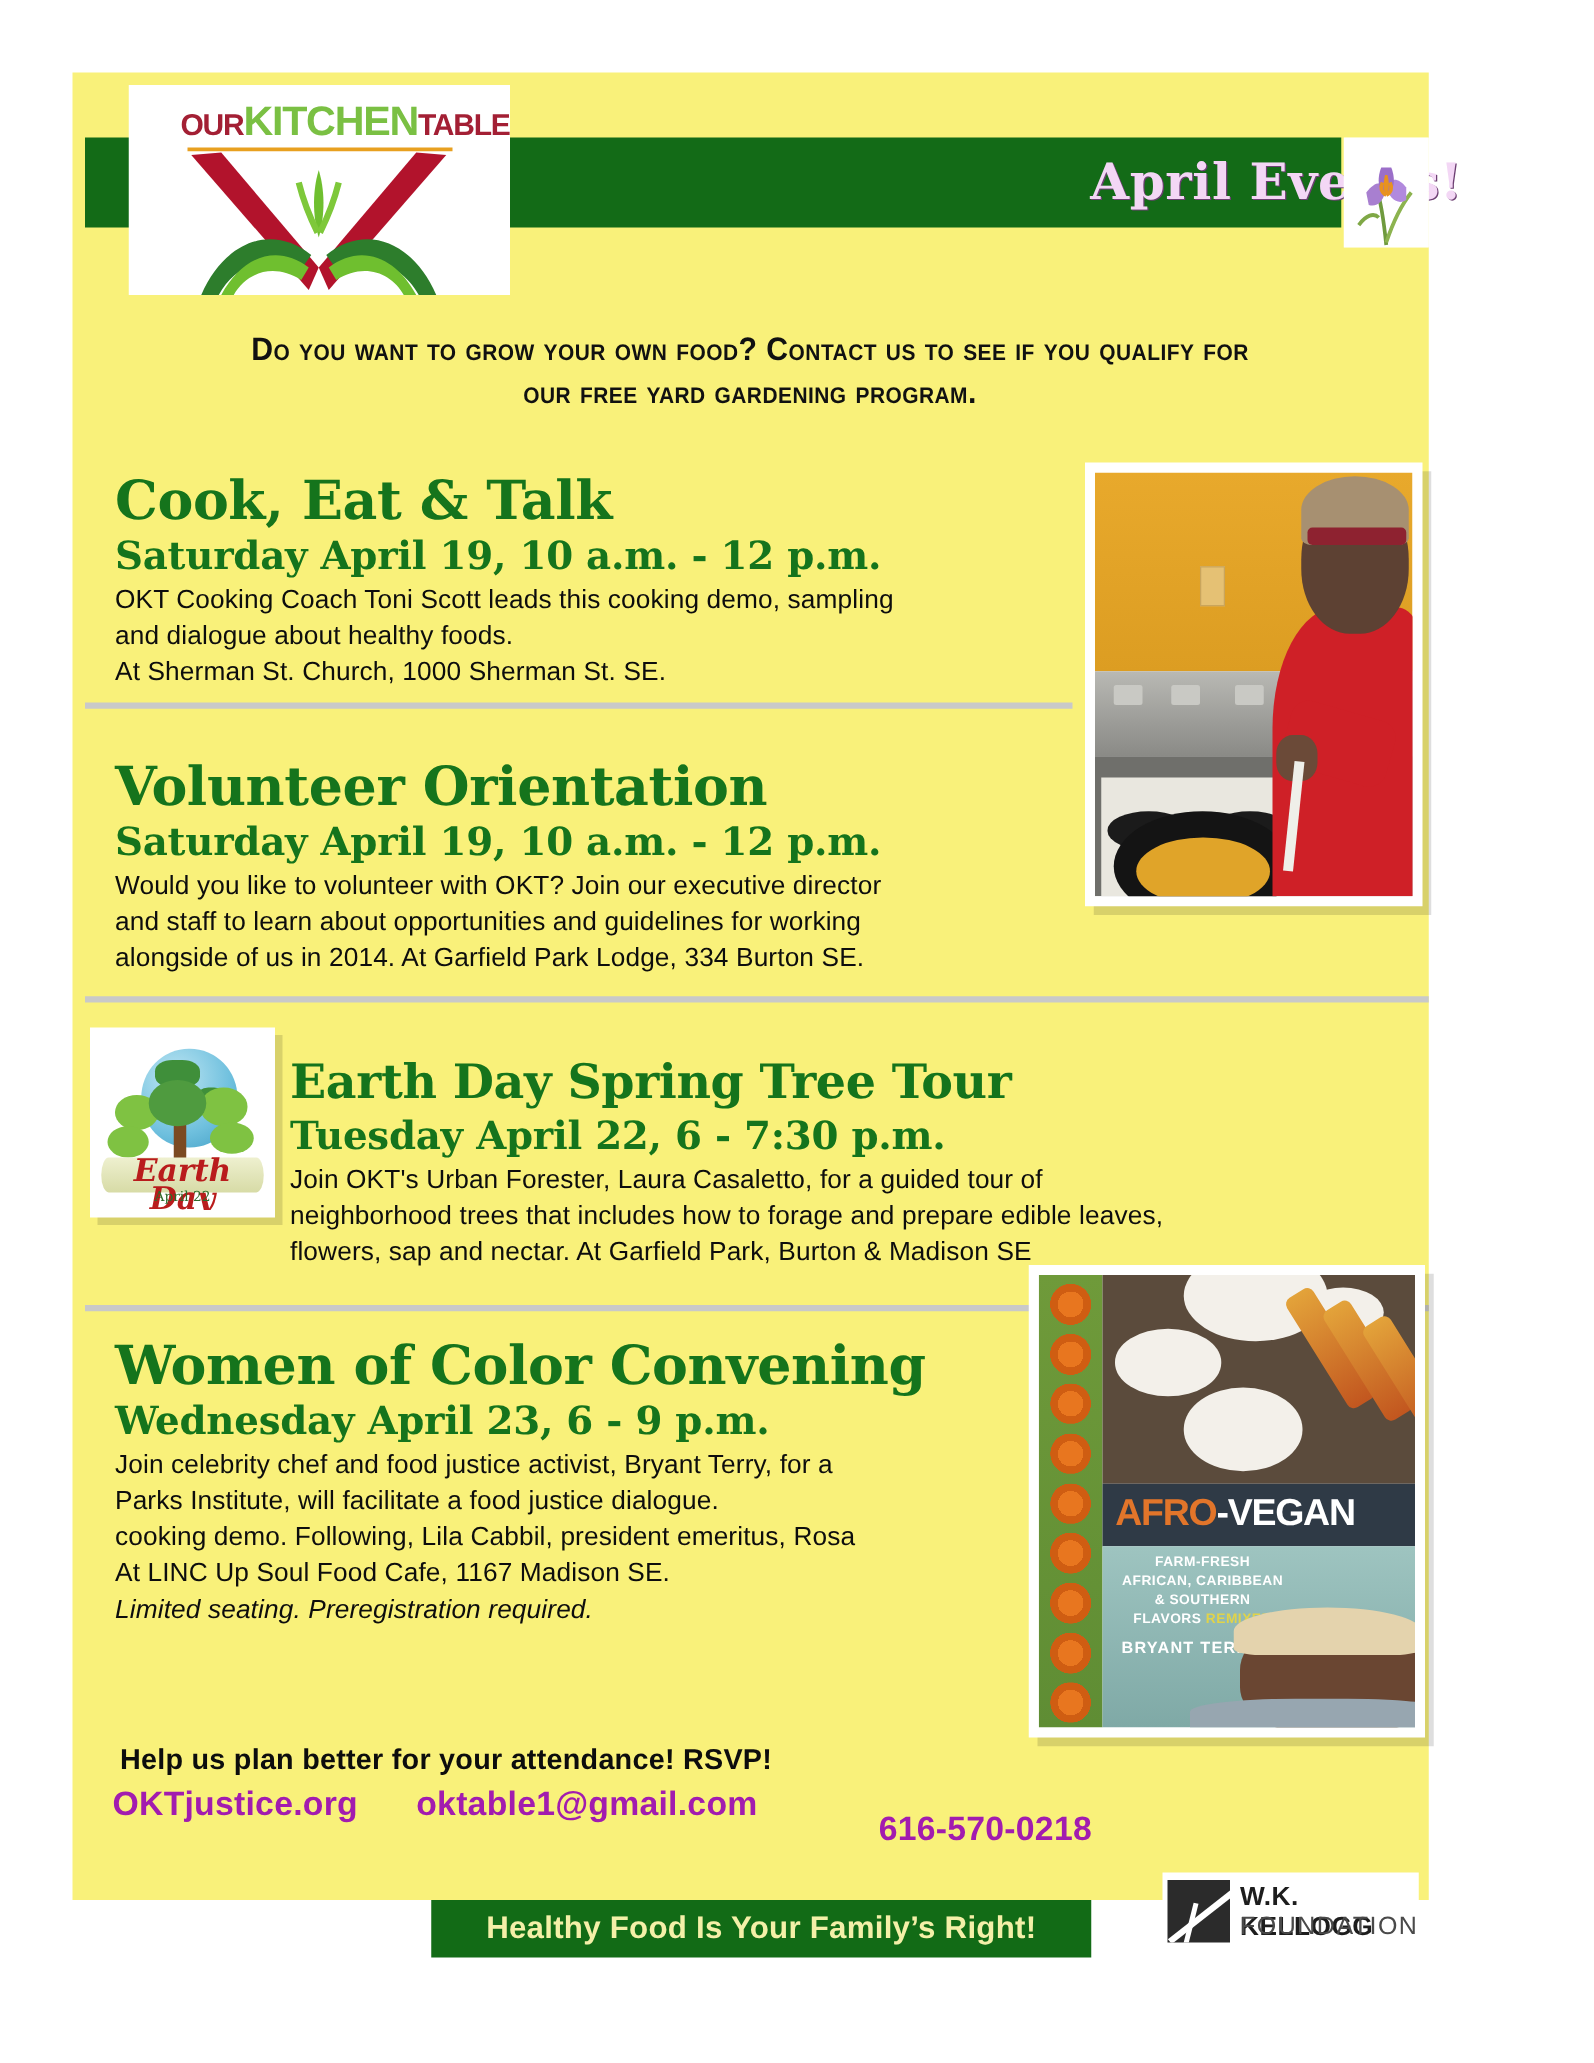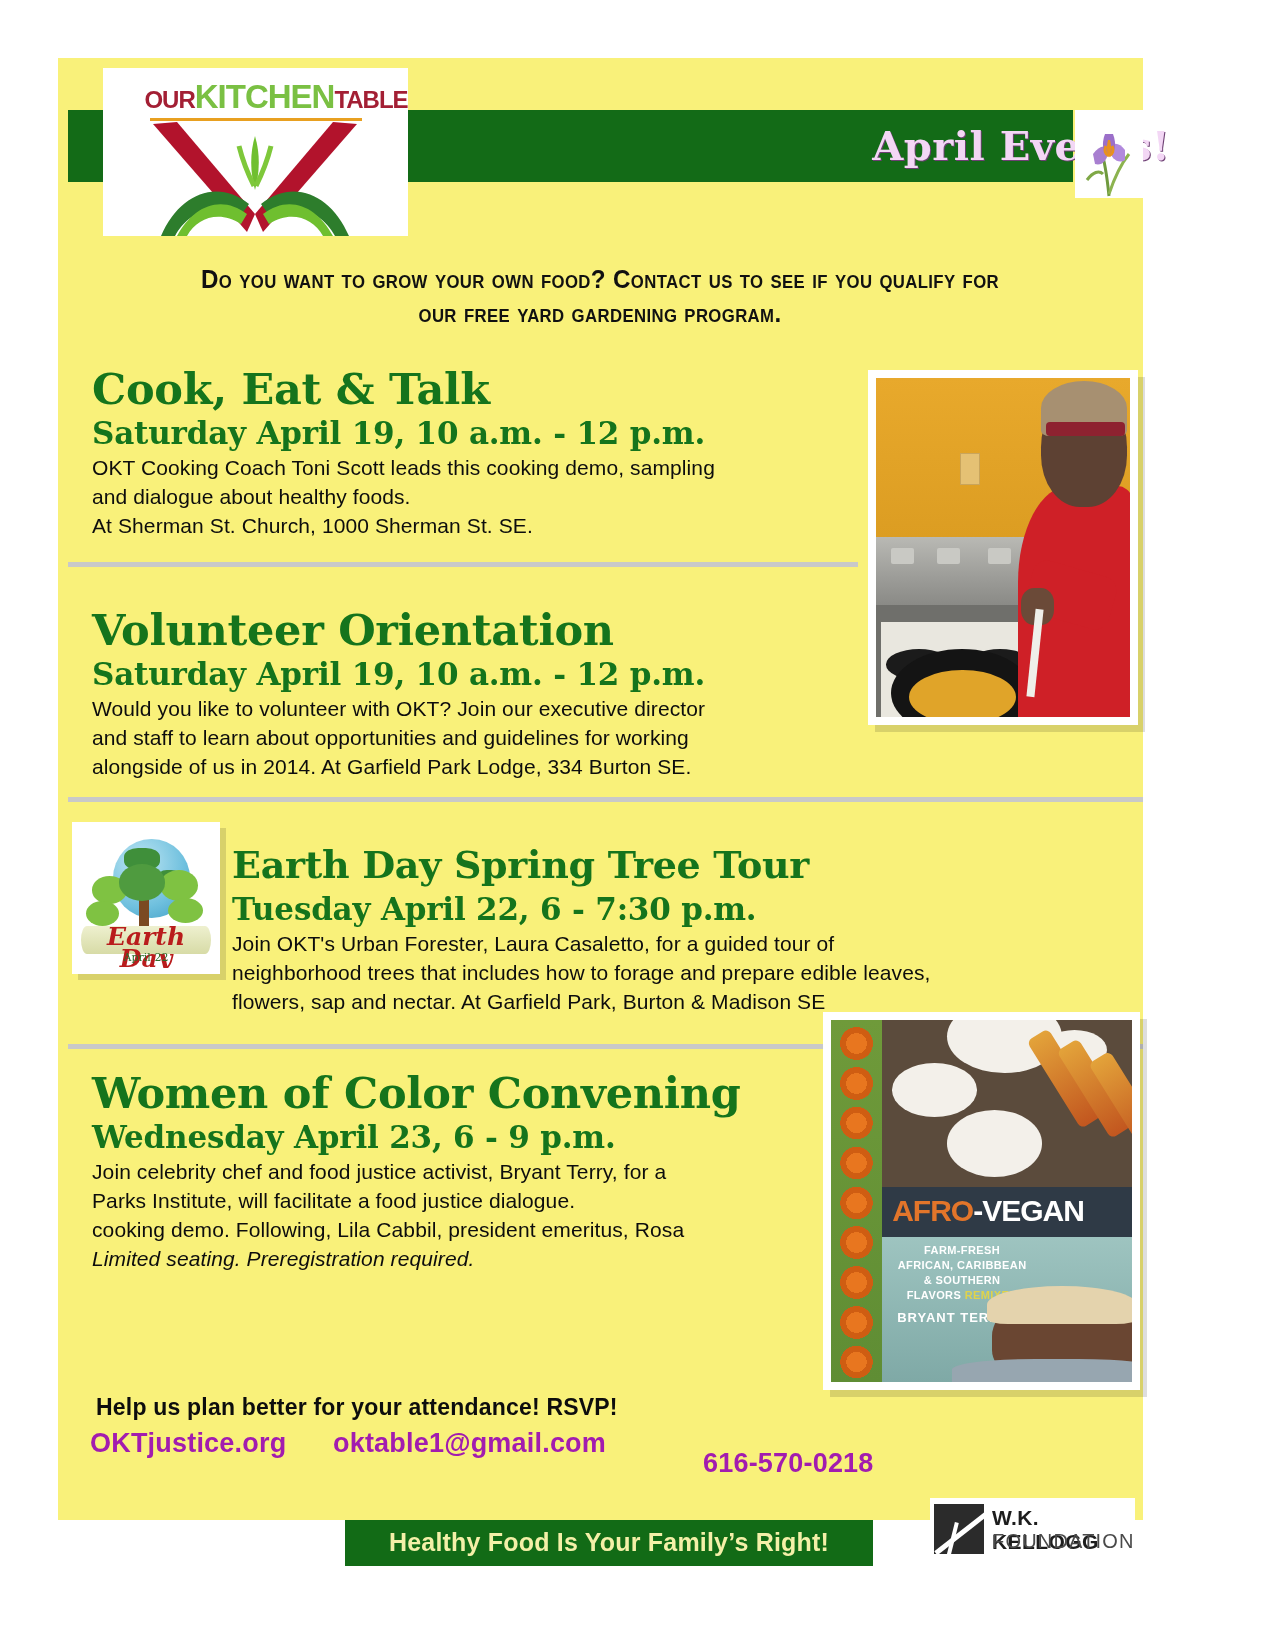--- a/index.html
+++ b/index.html
@@ -216,21 +216,21 @@
       <path d="M190 118 C174 88 146 76 120 96 L126 106 C148 92 170 100 180 118 Z" fill="#6fbf2f"></path>
     </svg>
   </div>
 
   <div class="intro">Do you want to grow your own food? Contact us to see if you qualify for our free yard gardening program.</div>
 
   <div class="sep" style="left:68px;top:562px;width:790px;"></div>
   <div class="sep" style="left:68px;top:797px;width:1075px;"></div>
   <div class="sep" style="left:68px;top:1044px;width:1075px;"></div>
 
-  <div class="event" style="left:92px;top:364px;">
+  <div class="event" style="left:92px;top:376px;">
     <div class="ev-title">Cook, Eat &amp; Talk</div>
     <div class="ev-when">Saturday April 19, 10 a.m. - 12 p.m.</div>
     <div class="ev-body">
       <div>OKT Cooking Coach Toni Scott leads this cooking demo, sampling</div>
       <div>and dialogue about healthy foods.</div>
       <div>At Sherman St. Church, 1000 Sherman St. SE.</div>
     </div>
   </div>
 
   <div class="photo-frame" style="left:868px;top:370px;width:270px;height:355px;">
@@ -294,20 +294,21 @@
     </div>
   </div>
 
   <div class="event" style="left:92px;top:1068px;">
     <div class="ev-title">Women of Color Convening</div>
     <div class="ev-when">Wednesday April 23, 6 - 9 p.m.</div>
     <div class="ev-body">
       <div>Join celebrity chef and food justice activist, Bryant Terry, for a</div>
       <div>Parks Institute, will facilitate a food justice dialogue.</div>
       <div>cooking demo. Following, Lila Cabbil, president emeritus, Rosa</div>
+      <div>At LINC Up Soul Food Cafe, 1167 Madison SE.</div>
       <div class="ital">Limited seating. Preregistration required.</div>
     </div>
   </div>
 
   <div class="photo-frame" style="left:823px;top:1012px;width:317px;height:378px;">
     <div class="photo-inner">
       <div class="av-border">
         <div class="av-flower" style="top:2%;"></div>
         <div class="av-flower" style="top:13%;"></div>
         <div class="av-flower" style="top:24%;"></div>

